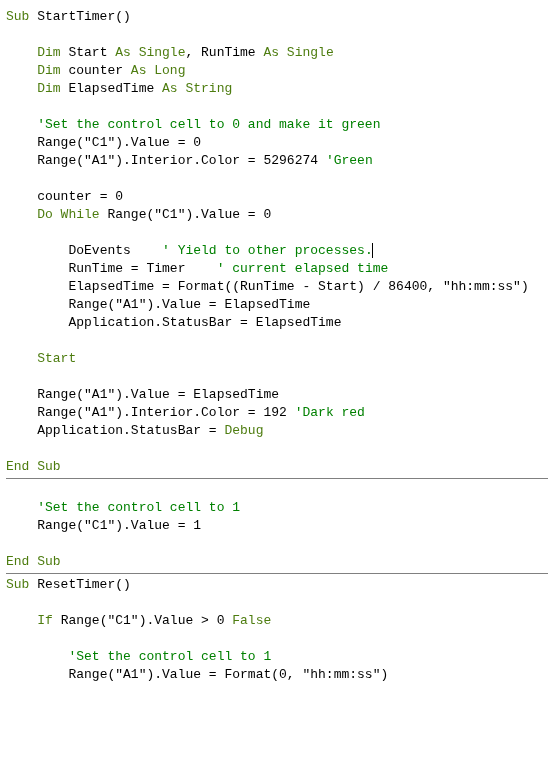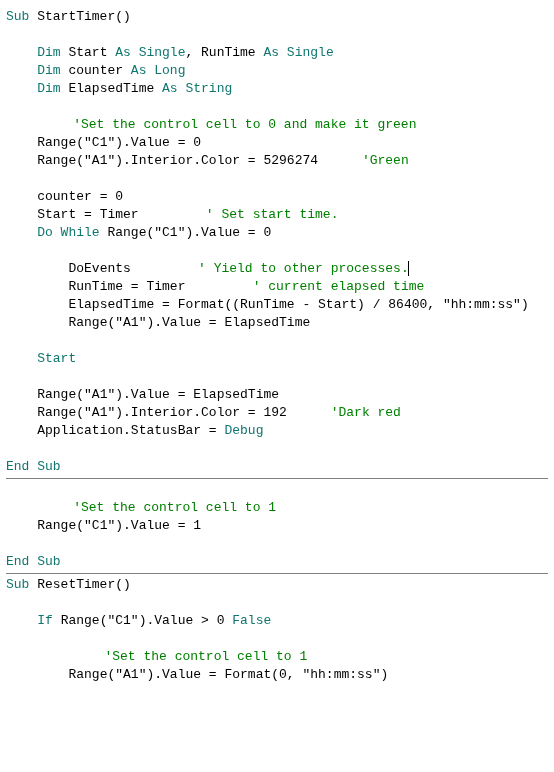--- a/index.html
+++ b/index.html
@@ -6,47 +6,47 @@
 body{
   font-family:"Courier New",monospace;
   font-size:13px;
   line-height:18px;
   color:#000;
   padding:8px 6px;
   width:554px;
   box-sizing:border-box;
 }
 .line{white-space:pre;}
-.kw{color:#0f766e;}
-.cm{color:#008000;margin-left:36px;}
+.kw{color:#4d7c0f;}
+.cm{color:#008000;}
 .hr{border:none;border-top:1px solid #808080;margin:2px 0;}
 .cursor{border-right:1px solid #000;margin-left:-1px;}
 </style>
 </head>
 <body>
 
 <div>
 <div class="line"><span class="kw">Sub</span><span> StartTimer()</span></div>
 <div class="line">&nbsp;</div>
 <div class="line">    <span class="kw">Dim</span><span> Start </span><span class="kw">As Single</span><span>, RunTime </span><span class="kw">As Single</span></div>
 <div class="line">    <span class="kw">Dim</span><span> counter </span><span class="kw">As Long</span></div>
 <div class="line">    <span class="kw">Dim</span><span> ElapsedTime </span><span class="kw">As String</span></div>
 <div class="line">&nbsp;</div>
 <div class="line">    <span class="cm">'Set the control cell to 0 and make it green</span></div>
 <div class="line">    <span>Range("C1").Value = 0</span></div>
 <div class="line">    <span>Range("A1").Interior.Color = 5296274 </span><span class="cm">'Green</span></div>
 <div class="line">&nbsp;</div>
 <div class="line">    <span>counter = 0</span></div>
-<div class="line">    <span>Start = Timer    </span><span class="cm">' Set start time.</span></div>
 <div class="line">    <span class="kw">Do While</span><span> Range("C1").Value = 0</span></div>
 <div class="line">&nbsp;</div>
 <div class="line">        <span>DoEvents    </span><span class="cm">' Yield to other processes.</span><span class="cursor"></span></div>
 <div class="line">        <span>RunTime = Timer    </span><span class="cm">' current elapsed time</span></div>
 <div class="line">        <span>ElapsedTime = Format((RunTime - Start) / 86400, "hh:mm:ss")</span></div>
 <div class="line">        <span>Range("A1").Value = ElapsedTime</span></div>
+<div class="line">        <span>Application.StatusBar = ElapsedTime</span></div>
 <div class="line">&nbsp;</div>
 <div class="line">    <span class="kw">Start</span></div>
 <div class="line">&nbsp;</div>
 <div class="line">    <span>Range("A1").Value = ElapsedTime</span></div>
 <div class="line">    <span>Range("A1").Interior.Color = 192 </span><span class="cm">'Dark red</span></div>
 <div class="line">    <span>Application.StatusBar = </span><span class="kw">Debug</span></div>
 <div class="line">&nbsp;</div>
 <div class="line"><span class="kw">End Sub</span></div>
 <hr class="hr">
 <div class="line">&nbsp;</div>

